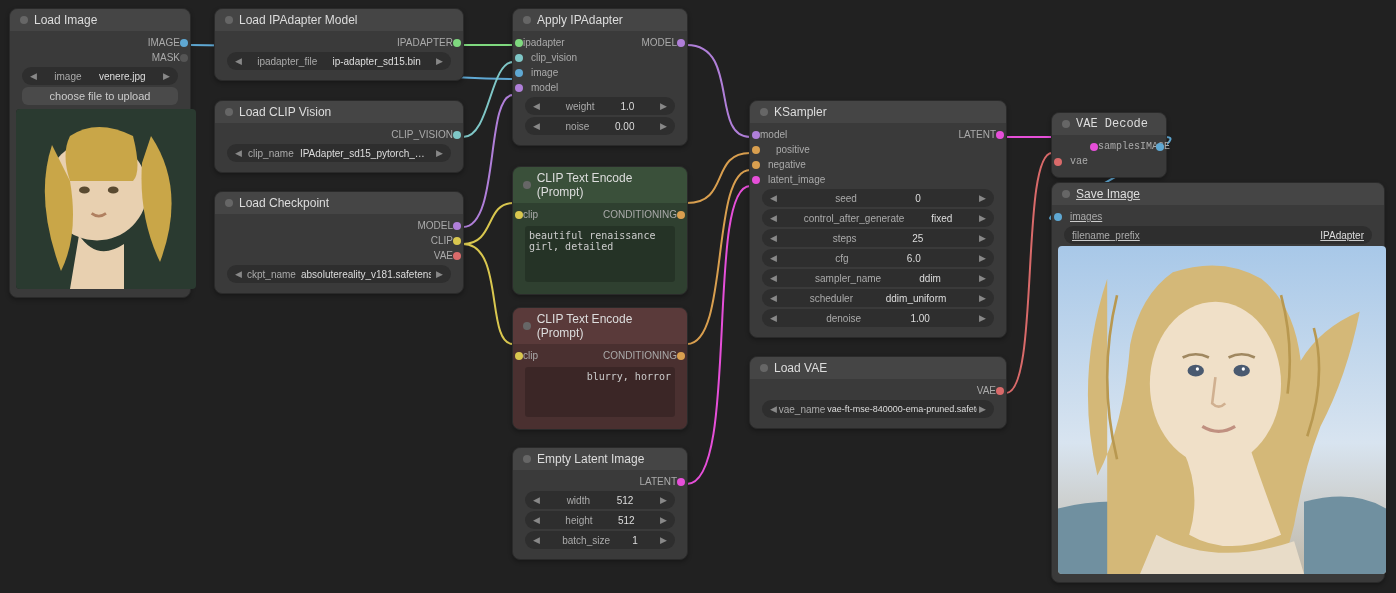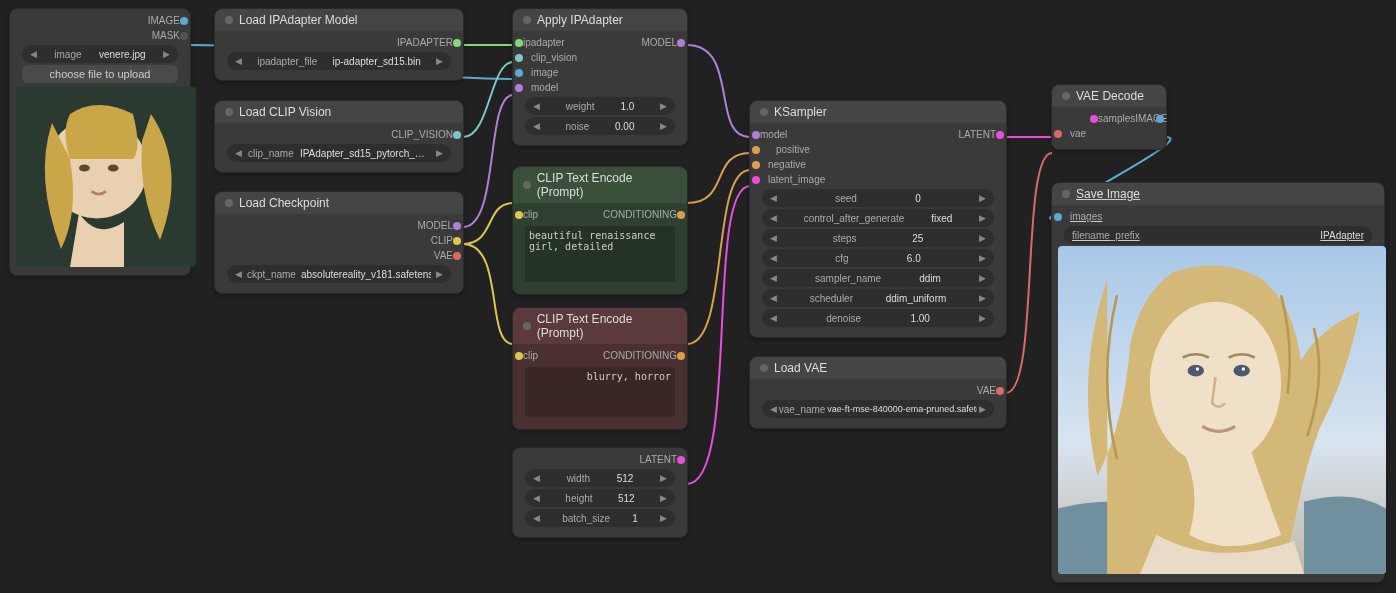--- a/index.html
+++ b/index.html
@@ -154,20 +154,24 @@
   <path d="M 687 484 C 740 484, 705 186, 750 186" stroke="#e64fd9" stroke-width="2" fill="none"></path>
 
   <path d="M 1006 137 C 1030 137, 1030 137, 1052 137" stroke="#e64fd9" stroke-width="2" fill="none"></path>
 
   <path d="M 1006 393 C 1040 393, 1020 153, 1052 153" stroke="#d96a6a" stroke-width="2" fill="none"></path>
 
   <path d="M 1166 137 C 1200 137, 1030 219, 1052 219" stroke="#5fa8d3" stroke-width="2" fill="none"></path>
 </svg>
 
 <div class="node" style="left:9px; top:8px; width:182px;">
+  <div class="node-header">
+    <span class="dot"></span>
+    <span>Load Image</span>
+  </div>
   <div class="node-body">
     <div class="port-row right">
         <span>IMAGE</span>
         <span class="port out c-blue"></span>
       </div>
     <div class="port-row right">
         <span>MASK</span>
         <span class="port out" style="background:#555"></span>
       </div>
     <div class="field">
@@ -335,20 +339,24 @@
       <span style="display:flex;align-items:center;gap:6px;">
           <span>CONDITIONING</span>
           <span class="port out c-orange"></span>
         </span>
     </div>
     <div class="textarea" style="height:50px;text-align:right;">blurry, horror</div>
   </div>
 </div>
 
 <div class="node" style="left:512px; top:447px; width:176px;">
+  <div class="node-header">
+    <span class="dot"></span>
+    <span>Empty Latent Image</span>
+  </div>
   <div class="node-body">
     <div class="port-row right">
         <span>LATENT</span>
         <span class="port out c-magenta"></span>
       </div>
     <div class="field">
       <span class="arrow">◀</span>
       <span class="label">width</span>
       <span class="value">512</span>
       <span class="arrow">▶</span>
@@ -453,21 +461,21 @@
       </div>
     <div class="field">
       <span class="arrow">◀</span>
       <span class="label">vae_name</span>
       <span class="value" style="overflow:hidden;white-space:nowrap;max-width:150px;font-size:9px;">vae-ft-mse-840000-ema-pruned.safetensors</span>
       <span class="arrow">▶</span>
     </div>
   </div>
 </div>
 
-<div class="node" style="left:1051px; top:84px; width:116px;">
+<div class="node" style="left:1051px; top:112px; width:116px;font-family:Liberation Mono, monospace;">
   <div class="node-header">
     <span class="dot"></span>
     <span>VAE Decode</span>
   </div>
   <div class="node-body">
     <div class="port-row" style="justify-content:space-between;margin-left:36px;">
       <span style="display:flex;align-items:center;gap:6px;">
           <span class="port in c-magenta"></span>
           <span>samples</span>
         </span>

